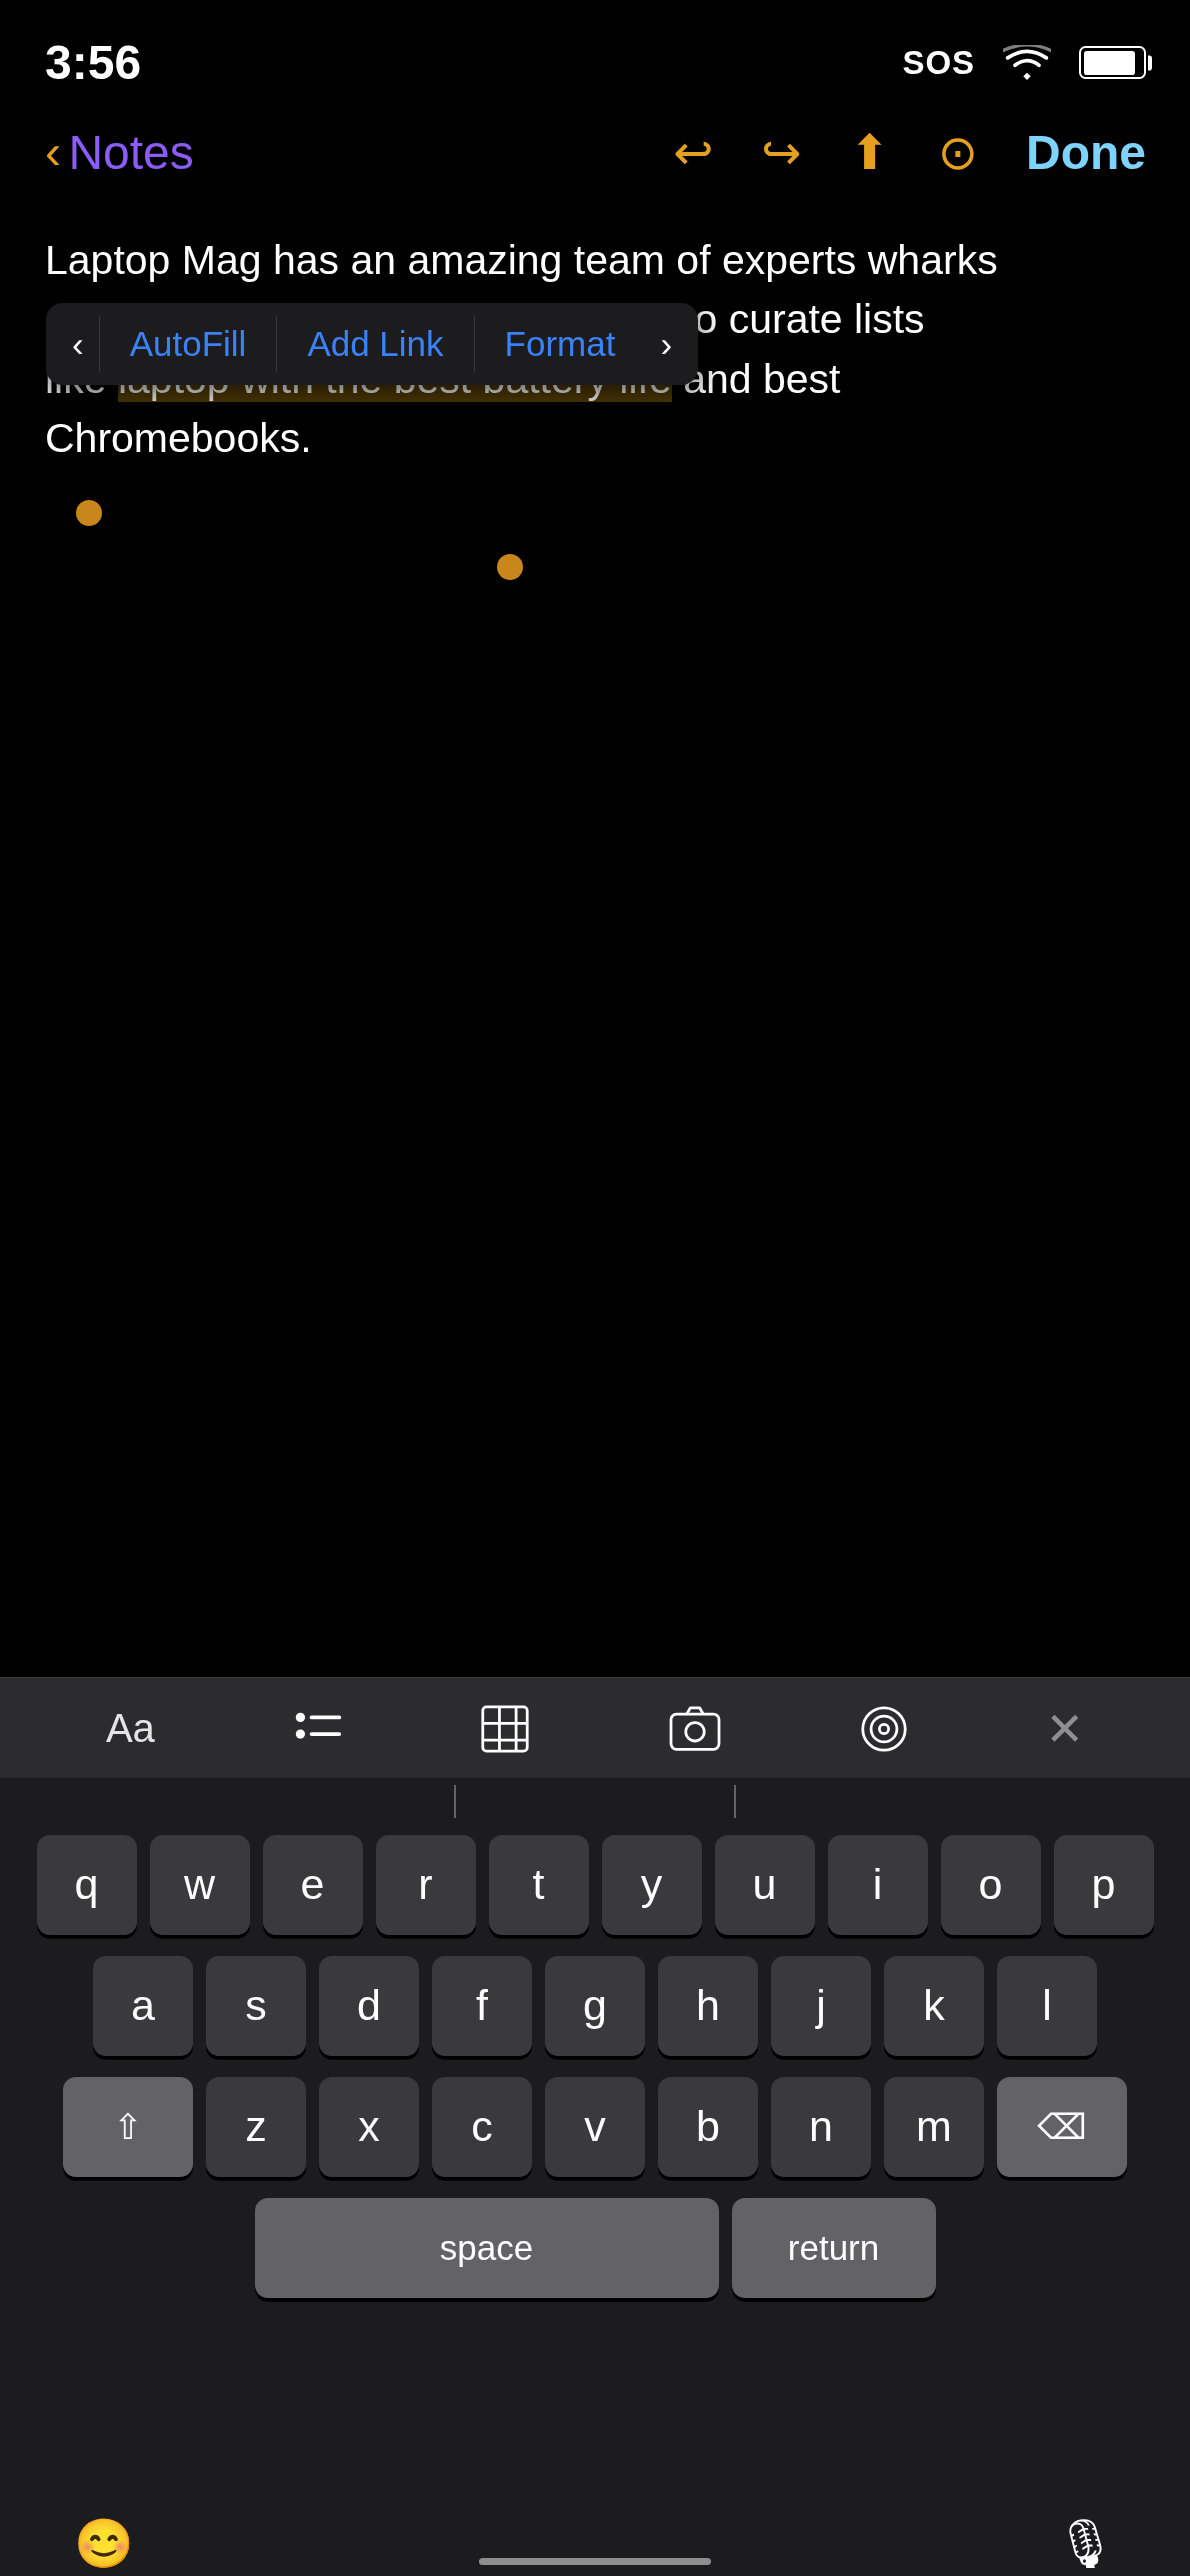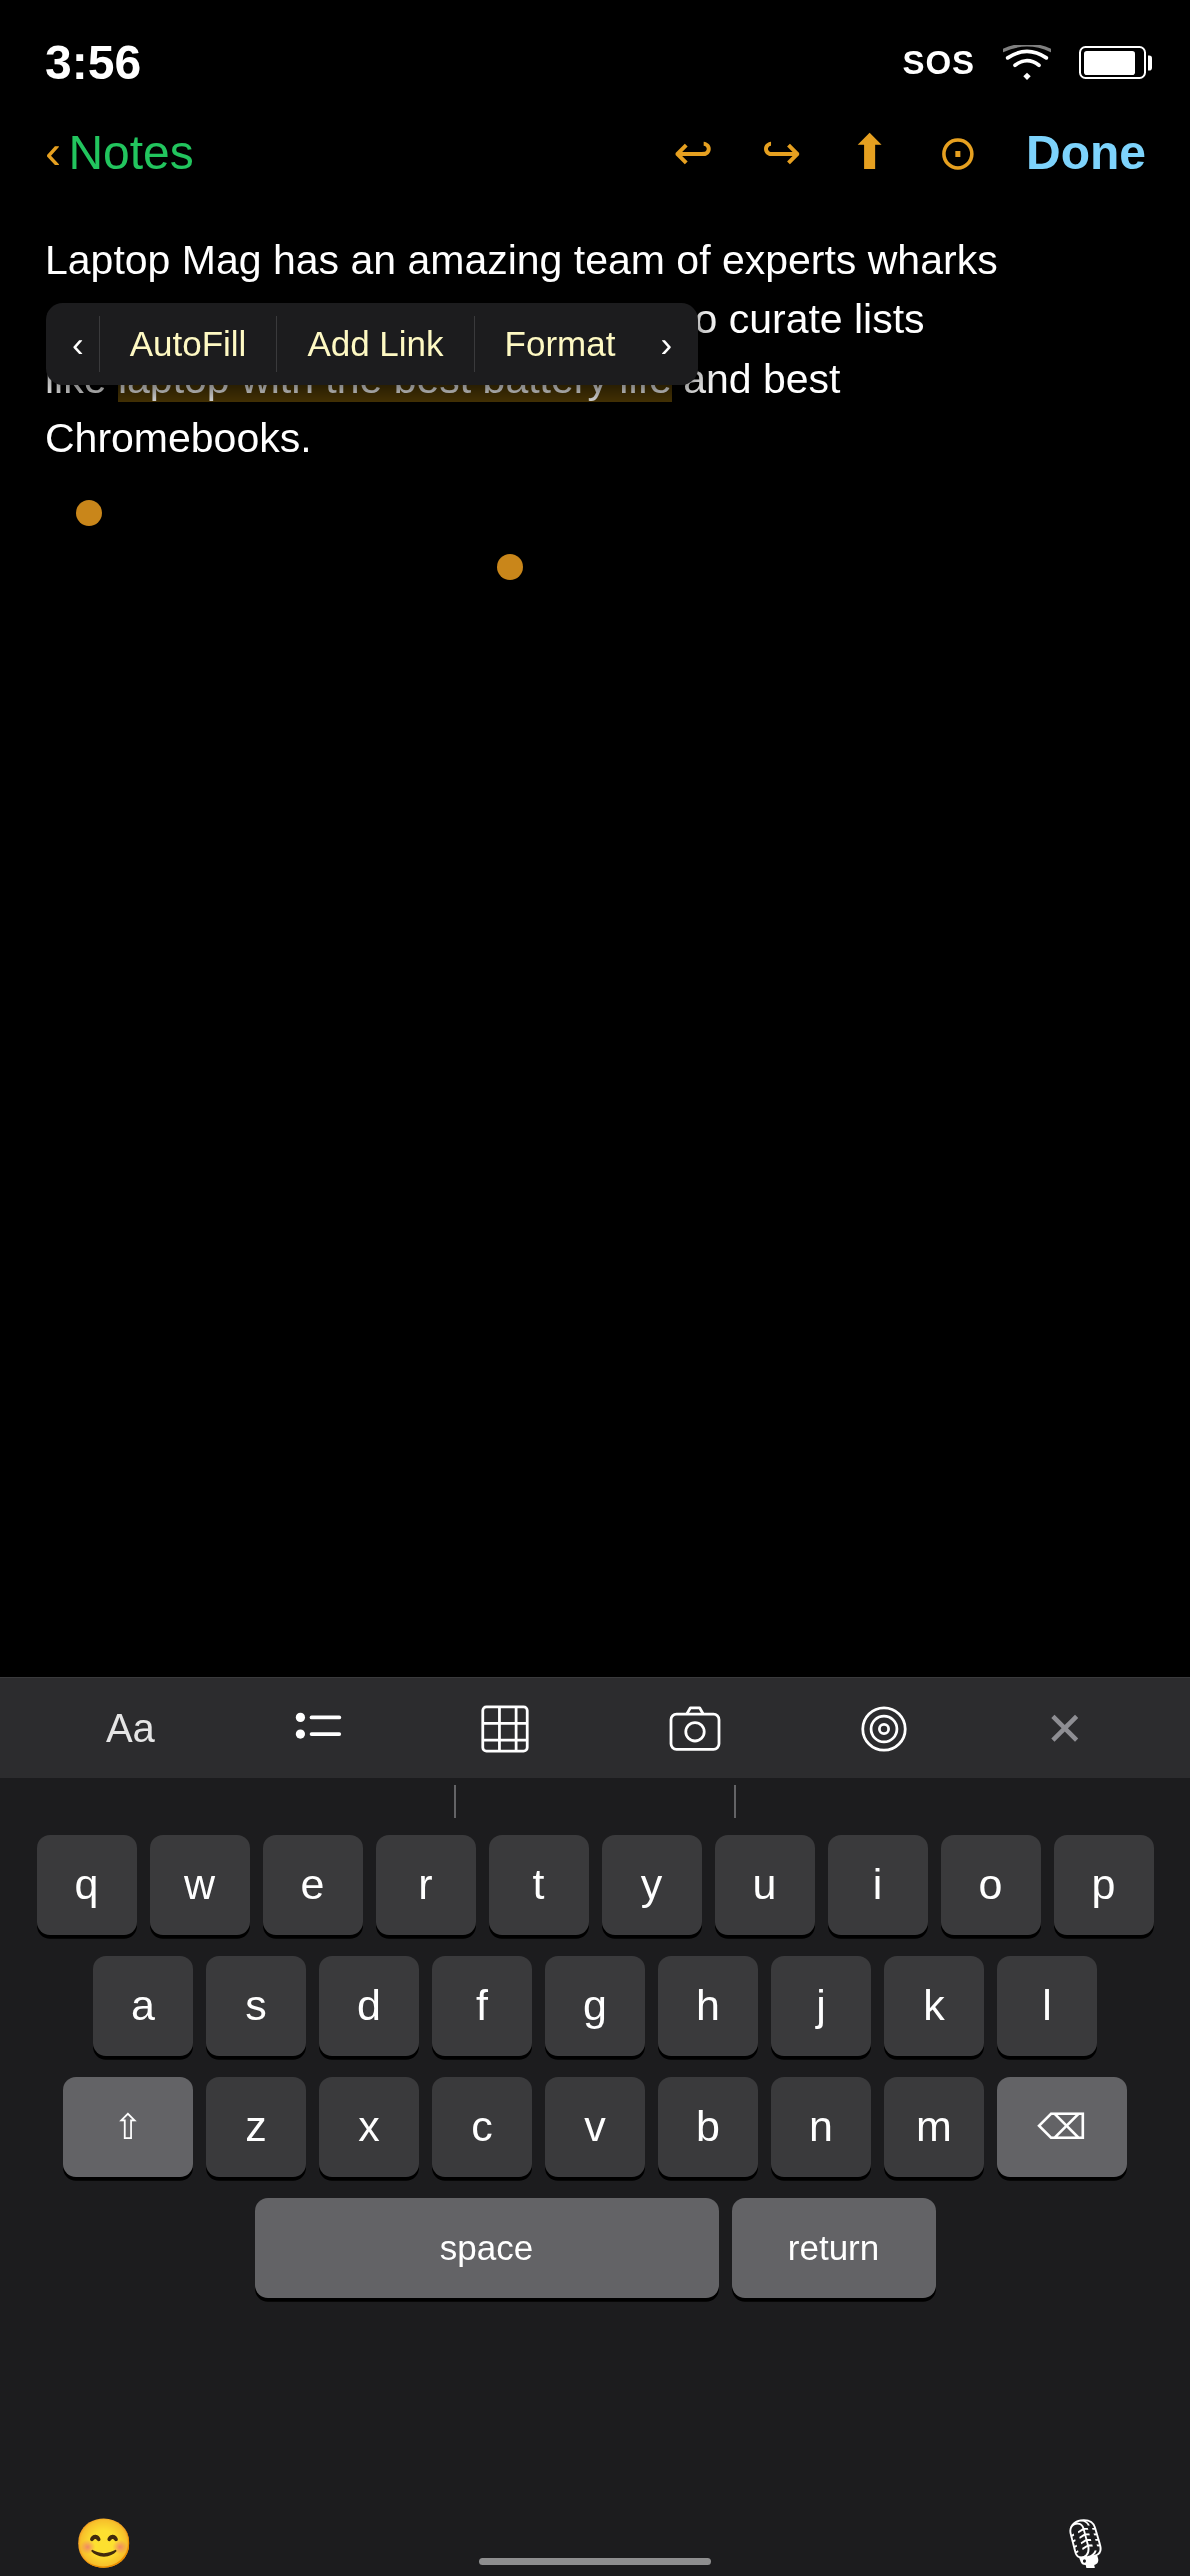--- a/index.html
+++ b/index.html
@@ -81,21 +81,21 @@
       display: flex;
       align-items: center;
       gap: 7.4px;
     }
     .nav-back-chevron {
       color: #e6a020;
       font-size: 48px;
       line-height: 1;
     }
     .nav-back-text {
-      color: #22c55e;
+      color: #8b5cf6;
       font-size: 48px;
       font-weight: 400;
     }
     .nav-actions {
       display: flex;
       align-items: center;
       gap: 48px;
     }
     .nav-icon {
       color: #e6a020;
@@ -138,21 +138,21 @@
       z-index: 10;
       gap: 0;
     }
     .context-menu-arrow {
       color: #fff;
       font-size: 35px;
       padding: 0 15px;
       cursor: pointer;
     }
     .context-menu-item {
-      color: #fef9c3;
+      color: #3b82f6;
       font-size: 35px;
       padding: 0 30px;
       white-space: nowrap;
       border-left: 0.9px solid #3a3a3c;
       height: 56px;
       display: flex;
       align-items: center;
     }
     .context-menu-item:first-of-type {
       border-left: none;

